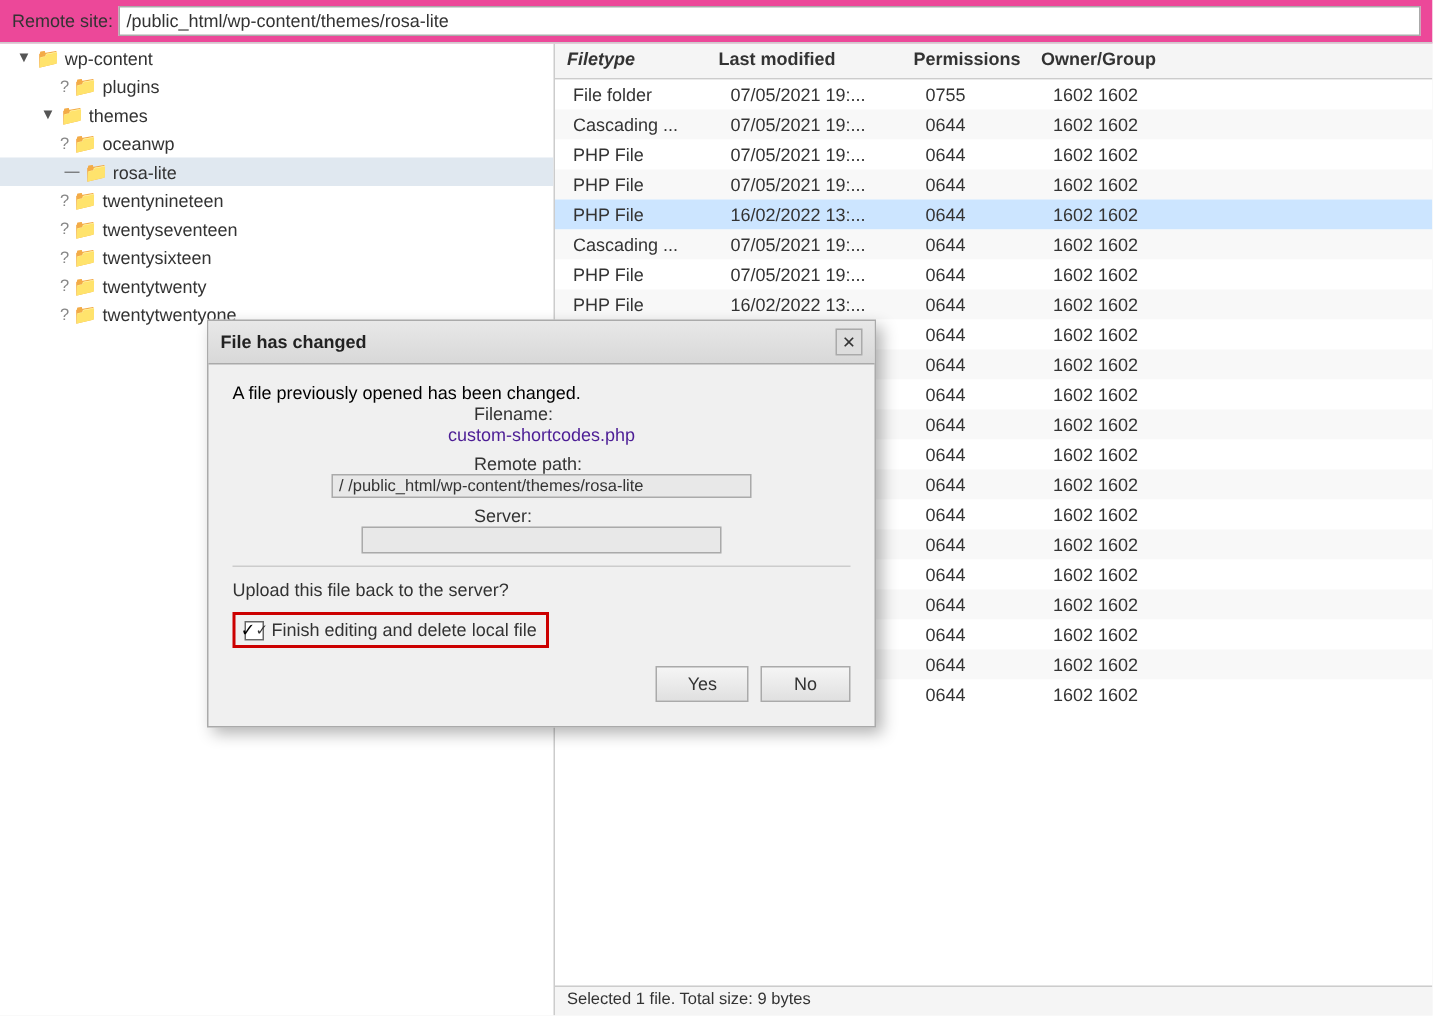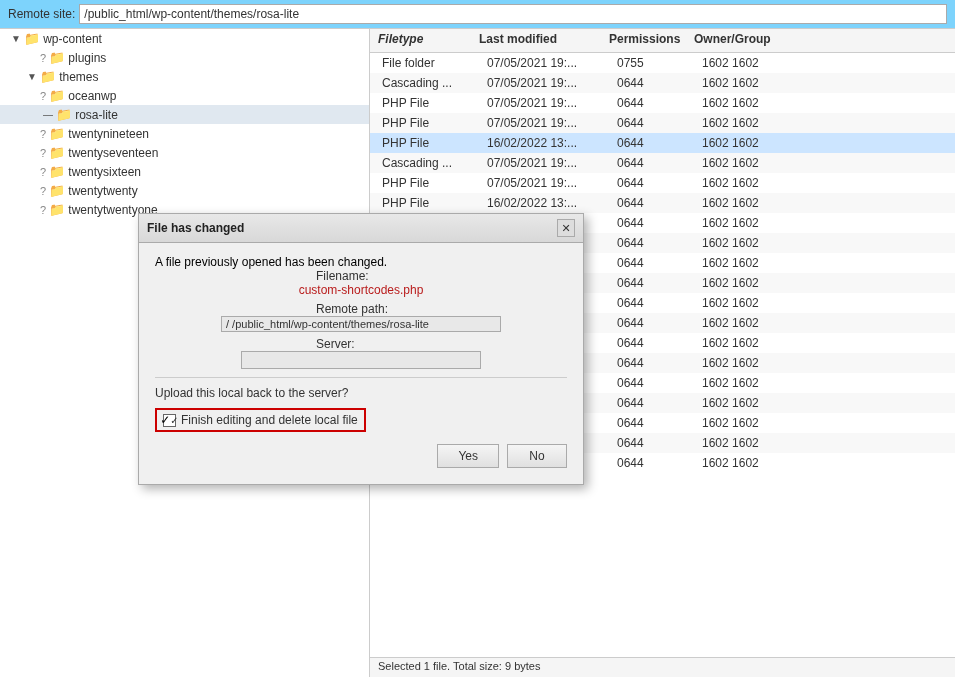--- a/index.html
+++ b/index.html
@@ -2,21 +2,21 @@
 <html><head>
   <meta charset="utf-8">
   <style>
     * { box-sizing: border-box; margin: 0; padding: 0; }
     body { font-family: 'Segoe UI', Tahoma, Geneva, Verdana, sans-serif; font-size: 12px; background: #f0f0f0; width: 955px; height: 677px; overflow: hidden; position: relative; }
 
     
     .file-manager { width: 955px; height: 677px; background: #ffffff; position: relative; display: flex; flex-direction: column; }
 
     
-    .top-bar { display: flex; align-items: center; padding: 4px 8px; background: #7dd3fc; border-bottom: 1px solid #ccc; min-height: 28px; }
+    .top-bar { display: flex; align-items: center; padding: 4px 8px; background: #ec4899; border-bottom: 1px solid #ccc; min-height: 28px; }
     .remote-site-label { color: #333; margin-right: 4px; }
     .remote-site-path { flex: 1; background: white; border: 1px solid #aaa; padding: 2px 4px; font-size: 12px; color: #333; }
 
     
     .content-area { display: flex; flex: 1; overflow: hidden; }
 
     
     .left-panel { width: 370px; border-right: 1px solid #ccc; overflow: hidden; position: relative; background: #fff; }
     .left-panel-scroll { width: 100%; height: 100%; overflow-y: auto; overflow-x: hidden; }
 
@@ -47,21 +47,21 @@
     
     .modal-overlay { position: absolute; top: 0; left: 0; width: 100%; height: 100%; z-index: 100; }
     .modal-dialog { position: absolute; top: 213px; left: 138px; width: 446px; background: #f0f0f0; border: 1px solid #aaa; box-shadow: 4px 4px 10px rgba(0,0,0,0.3); z-index: 101; }
     .modal-titlebar { background: linear-gradient(to bottom, #e8e8e8, #d8d8d8); border-bottom: 1px solid #aaa; padding: 5px 8px; display: flex; align-items: center; justify-content: space-between; }
     .modal-title { font-weight: 600; font-size: 12px; color: #222; }
     .modal-close-btn { width: 18px; height: 18px; background: #ddd; border: 1px solid #aaa; display: flex; align-items: center; justify-content: center; cursor: pointer; font-size: 11px; color: #333; }
     .modal-body { padding: 12px 16px; }
     .modal-subtitle { font-size: 12px; color: #000000; margin-bottom: 0; }
     .modal-field { display: flex; margin-bottom: 5px; align-items: center; flex-direction: column; }
     .modal-field-label { width: 90px; font-size: 12px; color: #333; font-weight: 400; }
-    .modal-field-value { font-size: 12px; color: #b91c1c; }
+    .modal-field-value { font-size: 12px; color: #4c1d95; }
     .modal-field-input { flex: 1; background: #e8e8e8; border: 1px solid #aaa; padding: 1px 4px; font-size: 12px; color: #333; min-width: 240px; }
     .modal-divider { border: none; border-top: 1px solid #ccc; margin: 8px 0; }
     .modal-upload-label { font-size: 12px; color: #333; margin-bottom: 8px; }
     .modal-checkbox { width: 13px; height: 13px; border: 1px solid #666; background: white; display: inline-flex; align-items: center; justify-content: center; cursor: pointer; }
     .modal-checkbox.checked::after { content: '✓'; font-size: 10px; color: #333; }
     .modal-checkbox-label { font-size: 12px; color: #333; }
     .modal-buttons { display: flex; gap: 8px; justify-content: flex-end; padding-bottom: 4px; }
     .modal-btn { padding: 4px 20px; font-size: 12px; background: linear-gradient(to bottom, #f5f5f5, #e0e0e0); border: 1px solid #aaa; cursor: pointer; color: #333; min-width: 60px; text-align: center; }
 
     
@@ -318,21 +318,21 @@
       </div>
 
       
       <div class="modal-field">
         <span class="modal-field-label">Server:</span>
         <input class="modal-field-input" type="text" style="width: 200px; background: rgb(232, 232, 232);">
       </div>
 
       <hr class="modal-divider">
 
-      <div class="modal-upload-label">Upload this local back to the server?</div>
+      <div class="modal-upload-label">Upload this file back to the server?</div>
 
       
       <div style="display:inline-flex; align-items:center; gap:5px; border:2px solid #cc0000; padding:3px 6px; margin-bottom:12px;">
         <div class="modal-checkbox checked">✓</div>
         <span class="modal-checkbox-label">Finish editing and delete local file</span>
       </div>
 
       
       <div class="modal-buttons">
         <button class="modal-btn">Yes</button>

